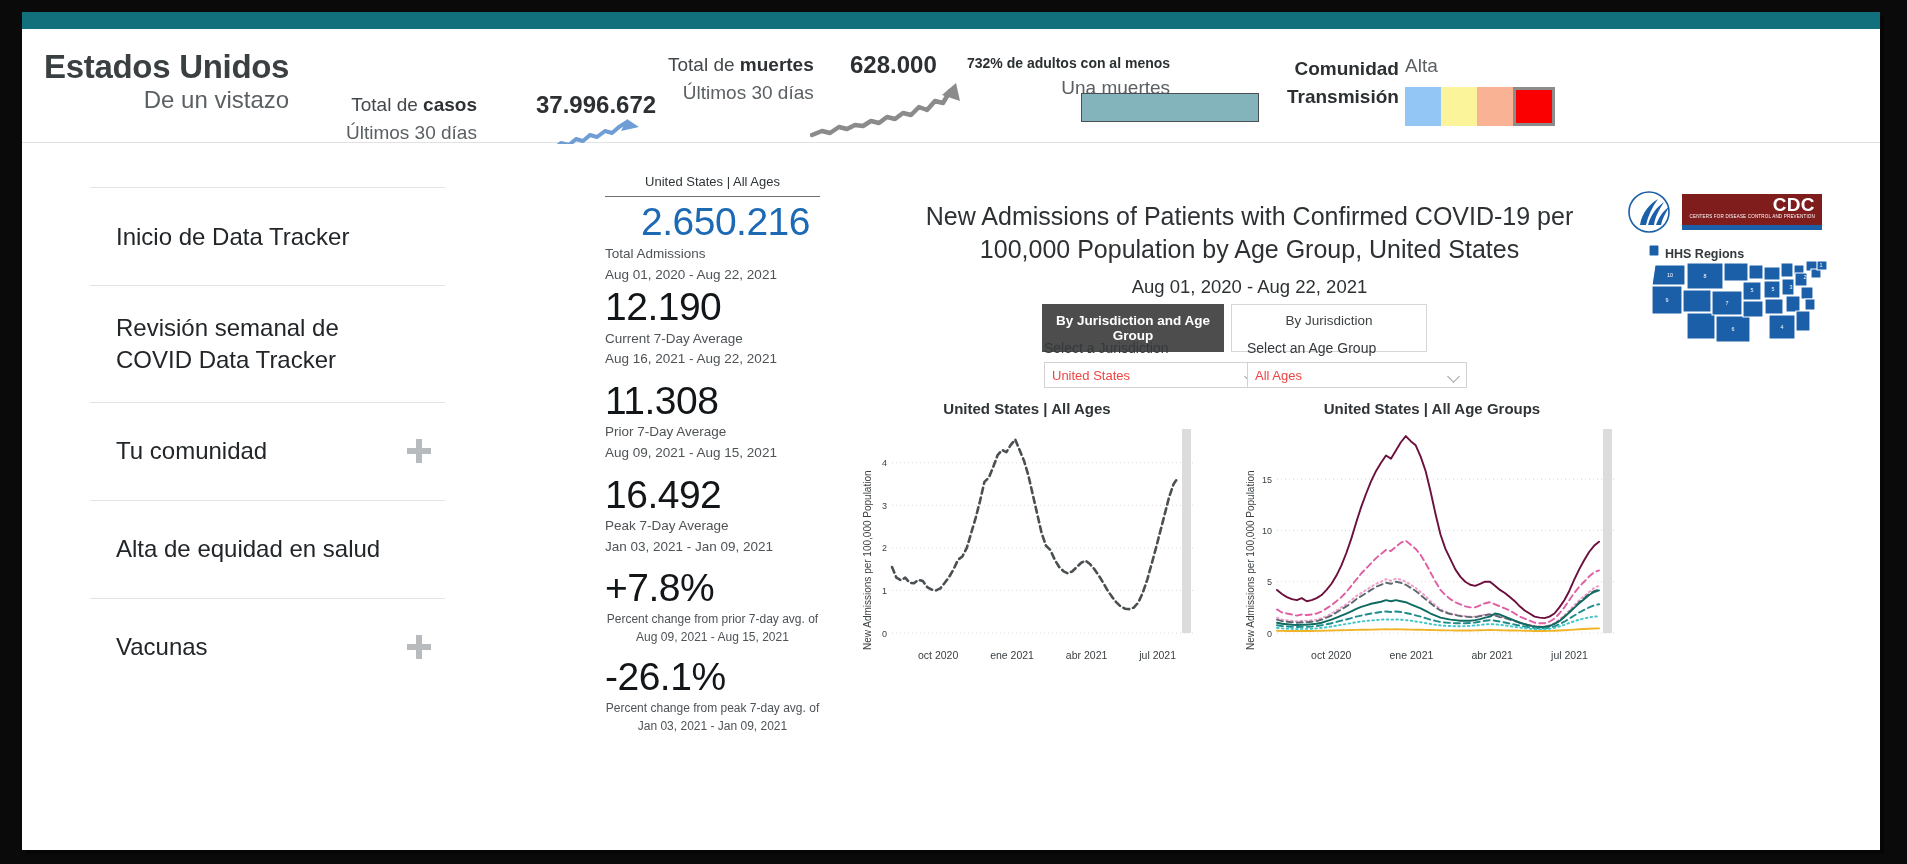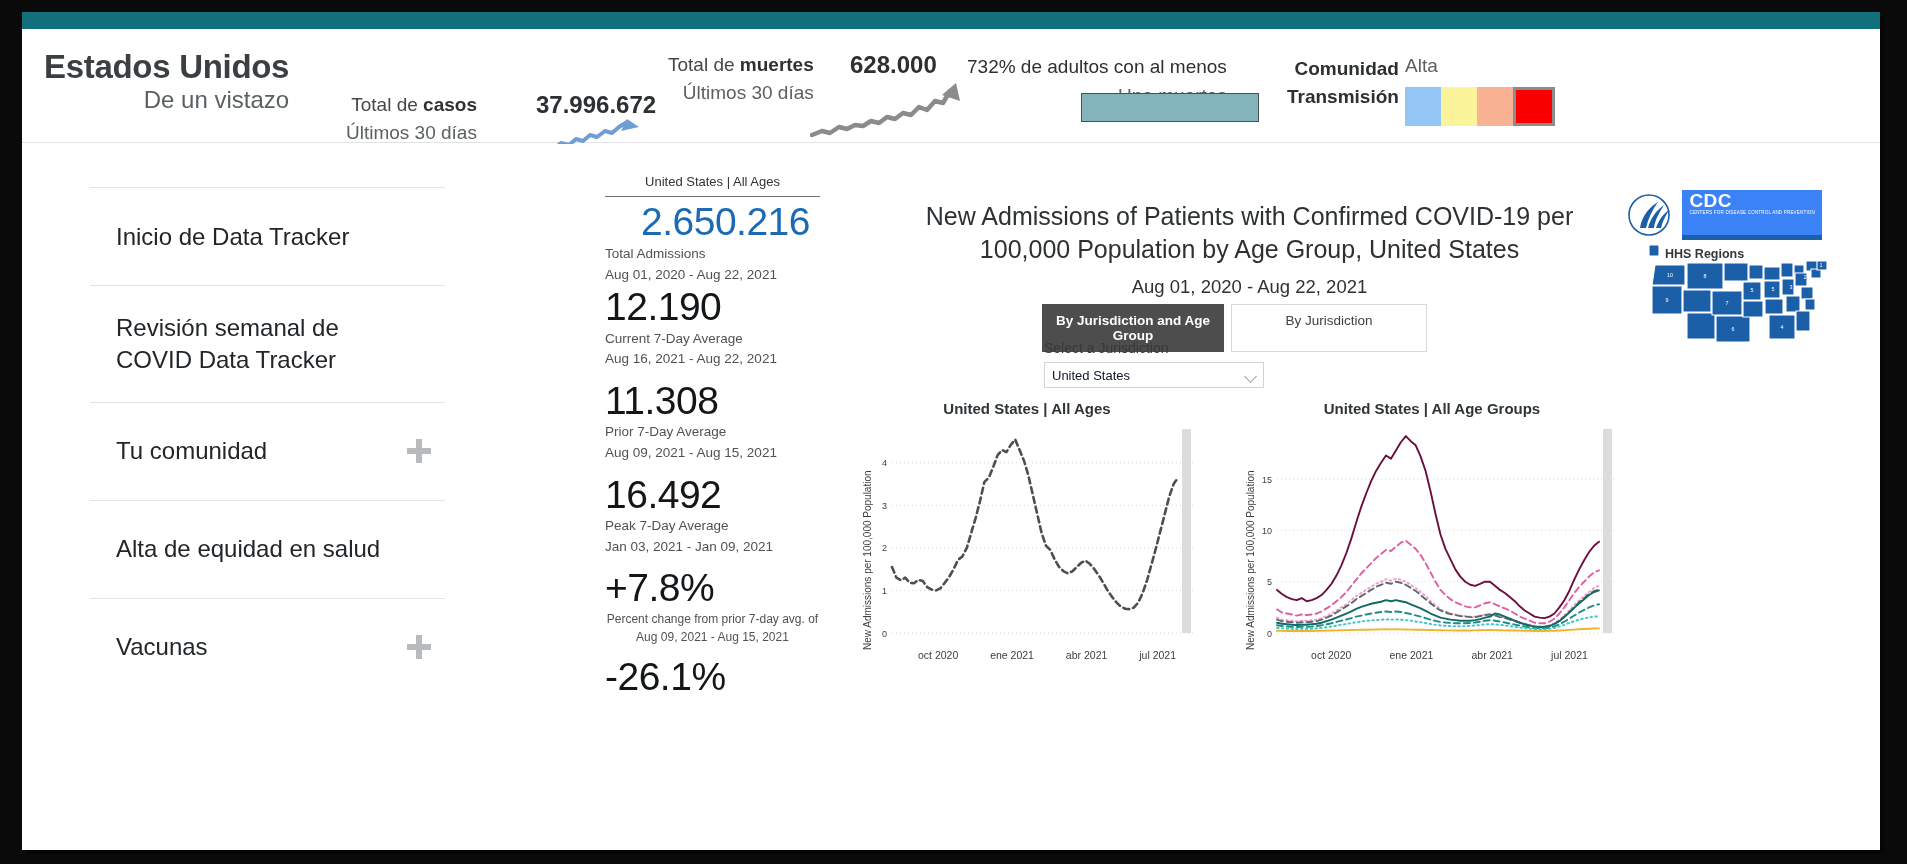--- a/index.html
+++ b/index.html
@@ -48,21 +48,21 @@
   .metric .lbl1 { font-size: 19px; color: #44484b; line-height: 1.45; white-space: nowrap; }
   .metric .lbl1 b { color: #2e3234; }
   .metric .lbl2 { font-size: 19px; color: #5b6063; line-height: 1.45; white-space: nowrap; }
   .metric .val {
     position: absolute; top: 0px; font-size: 24px; font-weight: bold;
     color: #2c3032; white-space: nowrap;
   }
   .spark { position: absolute; top: 26px; }
 
   .vax { position: absolute; left: 945px; top: 24px; }
-  .vax .vline1 { font-size: 19px; font-weight: normal; color: #2c3032; white-space: nowrap; line-height: 1.5; }
+  .vax .vline1 { font-size: 14px; font-weight: bold; color: #2c3032; white-space: nowrap; line-height: 1.5; }
   .vax .vline2 { font-size: 19px; color: #5b6063; white-space: nowrap; line-height: 1.5; }
   .vax-bar {
     position: absolute; left: 114px; top: 40px;
     width: 178px; height: 29px;
     background: #84b4bb; border: 1.5px solid #4b4f52;
   }
 
   .comm { position: absolute; left: 1265px; top: 26px; }
   .comm .cl {
     font-size: 19px; font-weight: bold; color: #2c3032;
@@ -147,35 +147,36 @@
     font-size: 13.5px; padding: 8px 0; width: 182px; text-align: center;
   }
   .tg.on { background: #4d4d4d; color: #ffffff; font-weight: bold; border: 1px solid #4d4d4d; }
   .tg.off { background: #ffffff; color: #3d4245; border: 1px solid #d6d6d6; margin-left: 7px; width: 196px; }
 
   .sel-group { position: absolute; top: 196px; }
   .sel-lbl { font-size: 14px; color: #35393c; margin-bottom: 6px; }
   .sel-box {
     width: 220px; height: 26px; border: 1px solid #d2d2d2; background: #fff;
     display: flex; align-items: center; padding: 0 7px;
-    font-size: 13px; color: #0f172a; position: relative;
+    font-size: 13px; color: #ef4444; position: relative;
   }
   .chev {
     position: absolute; right: 8px; top: 9px;
     width: 9px; height: 9px;
     border-left: 1.4px solid #9a9fa2; border-bottom: 1.4px solid #9a9fa2;
     transform: rotate(-45deg);
   }
 
   
   .logo-wrap { position: absolute; right: 58px; top: 46px; display: flex; align-items: center; gap: 8px; }
   .cdc-box {
-    background: #3b82f6; color: #fff; font-weight: bold; font-size: 19px;
-    padding: 1px 7px 19px; letter-spacing: 0.4px; line-height: 1.05;
+    background: #7f1d1d; color: #fff; font-weight: bold; font-size: 19px;
+    padding: 1px 7px 5px; letter-spacing: 0.4px; line-height: 1.05;
     border-bottom: 5px solid #1a5fa8;
+    text-align: right;
   }
   .cdc-box .sub { font-size: 4.5px; letter-spacing: 0.2px; display: block; font-weight: normal; }
   .hhs-map-wrap { position: absolute; right: 35px; top: 95px; width: 200px; }
   .hhs-lbl {
     position: absolute; left: 20px; top: 8px;
     font-size: 12.5px; font-weight: bold; color: #33383b;
   }
 
   
   .mini { position: absolute; top: 256px; }
@@ -290,20 +291,21 @@
       <div class="stat-sub">Aug 09, 2021 - Aug 15, 2021</div>
 
       <div class="big-black mt10">16.492</div>
       <div class="stat-lbl">Peak 7-Day Average</div>
       <div class="stat-sub">Jan 03, 2021 - Jan 09, 2021</div>
 
       <div class="big-black mt10">+7.8%</div>
       <div class="stat-note">Percent change from prior 7-day avg. of Aug 09, 2021 - Aug 15, 2021</div>
 
       <div class="big-black mt10">-26.1%</div>
+      <div class="stat-note">Percent change from peak 7-day avg. of Jan 03, 2021 - Jan 09, 2021</div>
     </div>
 
     <div class="chart-panel">
 
       <div class="chart-title">
         <div>New Admissions of Patients with Confirmed COVID-19 per</div>
         <div>100,000 Population by Age Group, United States</div>
       </div>
       <div class="chart-date">Aug 01, 2020 - Aug 22, 2021</div>
 
@@ -313,20 +315,27 @@
       </div>
 
       <div class="sel-group" style="left:202px;">
         <div class="sel-lbl">Select a Jurisdiction</div>
         <div class="sel-box">
           <span>United States</span>
           <span class="chev"></span>
         </div>
       </div>
 
+      <div class="sel-group" style="left:405px;">
+        <div class="sel-lbl">Select an Age Group</div>
+        <div class="sel-box">
+          <span>All Ages</span>
+          <span class="chev"></span>
+        </div>
+      </div>
 
       <div class="logo-wrap">
         <svg width="48" height="44">
           <circle cx="23" cy="22" r="20" fill="none" stroke="#1a5fa8" stroke-width="1.6"></circle>
           <path d="M14 35 C16 22, 24 14, 32 9 C26 17, 22 26, 20 35 Z" fill="#1a5fa8"></path>
           <path d="M22 35 C25 24, 31 17, 38 12 C33 20, 29 27, 28 35 Z" fill="#1a5fa8"></path>
           <path d="M30 35 C33 27, 37 21, 43 17 C39 24, 36 29, 35 35 Z" fill="#1a5fa8"></path>
         </svg>
         <div class="cdc-box">
           <span>CDC</span>

